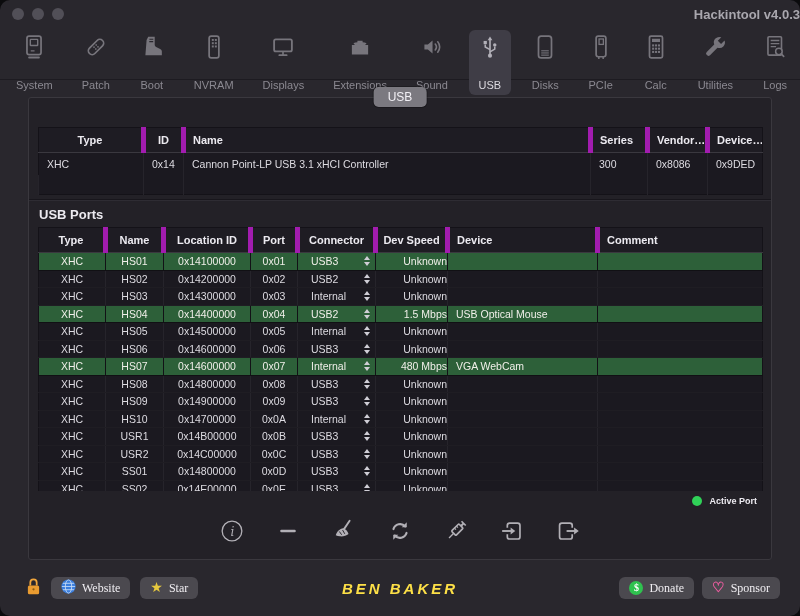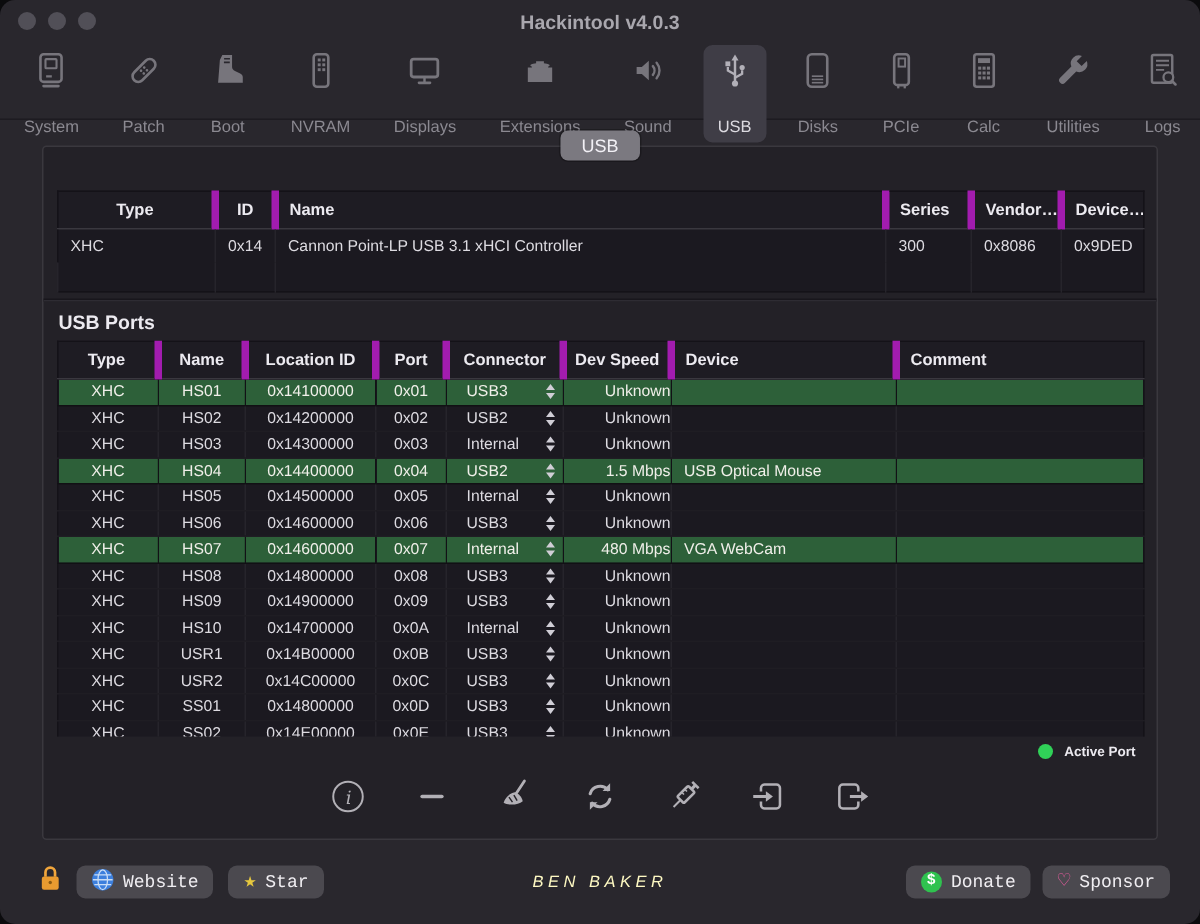--- a/index.html
+++ b/index.html
@@ -4,21 +4,21 @@
 <style>
   html,body{margin:0;padding:0;background:#0b0b0d;}
   *{box-sizing:border-box;}
   body{font-family:"Liberation Sans","DejaVu Sans",sans-serif;-webkit-font-smoothing:antialiased;}
   .window{position:relative;width:800px;height:616px;background:#29272d;border-radius:10px;overflow:hidden;color:#dddbe1;}
 
   
   .titlebar{position:relative;height:28px;}
   .traffic{position:absolute;left:12px;top:8px;display:flex;gap:8px;}
   .tl-dot{width:12px;height:12px;border-radius:50%;background:#514f57;}
-  .win-title{position:absolute;left:0;right:0;top:7px;text-align:center;font-size:13px;font-weight:700;color:#a9a7ae;}
+  .win-title{position:absolute;left:0;right:0;top:7px;text-align:right;font-size:13px;font-weight:700;color:#a9a7ae;}
 
   
   .toolbar{display:flex;align-items:flex-start;gap:13px;padding:2px 0 0 8px;height:52px;border-bottom:1px solid #1d1b21;}
   .tb-item{display:flex;flex-direction:column;align-items:center;gap:18px;padding:3px 8px 4px;border-radius:6px;min-width:34px;}
   .tb-item .tbi{color:#77757c;height:28px;display:flex;align-items:center;}
   .tb-item .tbl{font-size:11px;color:#8b8991;white-space:nowrap;}
   .tb-item.selected{background:#3f3d46;}
   .tb-item.selected .tbi{color:#b2b0b8;}
   .tb-item.selected .tbl{color:#dcdae0;}
   .tbi svg{width:26px;height:26px;display:block;}
@@ -58,22 +58,22 @@
   .legend-label{font-size:9px;font-weight:700;color:#eceaf0;}
 
   .actions{display:flex;justify-content:center;align-items:center;gap:22px;margin-top:8px;}
   .act-btn{width:34px;height:34px;display:flex;align-items:center;justify-content:center;color:#b2b0b6;background:none;border:none;padding:0;}
   .act-btn svg{width:30px;height:30px;display:block;}
 
   
   .footer{position:absolute;left:0;right:0;bottom:0;height:56px;display:flex;align-items:center;}
   .foot-left{display:flex;align-items:center;gap:10px;margin-left:26px;}
   .foot-right{display:flex;align-items:center;gap:8px;margin-left:auto;margin-right:20px;}
-  .pill{display:flex;align-items:center;gap:6px;background:#4b494f;border:none;border-radius:6px;height:22px;padding:0 10px;color:#f0eef2;font-size:12px;font-family:Liberation Mono, monospace;}
-  .brand{position:absolute;left:50%;transform:translateX(-50%);font-style:italic;font-weight:400;font-size:11px;letter-spacing:3px;color:#fef9c3;white-space:nowrap;}
+  .pill{display:flex;align-items:center;gap:6px;background:#4b494f;border:none;border-radius:6px;height:22px;padding:0 10px;color:#f0eef2;font-size:12px;font-family:Liberation Serif, serif;}
+  .brand{position:absolute;left:50%;transform:translateX(-50%);font-style:italic;font-weight:700;font-size:15px;letter-spacing:3px;color:#fde047;white-space:nowrap;}
   .star-glyph{color:#e6c83e;font-size:14px;line-height:1;}
   .heart-glyph{color:#ea5c9f;font-size:14px;font-weight:700;line-height:1;}
   .donate-circ{width:14px;height:14px;border-radius:50%;background:#2fc24f;color:#fff;font-size:10px;font-weight:700;display:flex;align-items:center;justify-content:center;line-height:1;}
 </style>
 </head>
 <body>
 
 <div class="window">
 
   <div class="titlebar">

